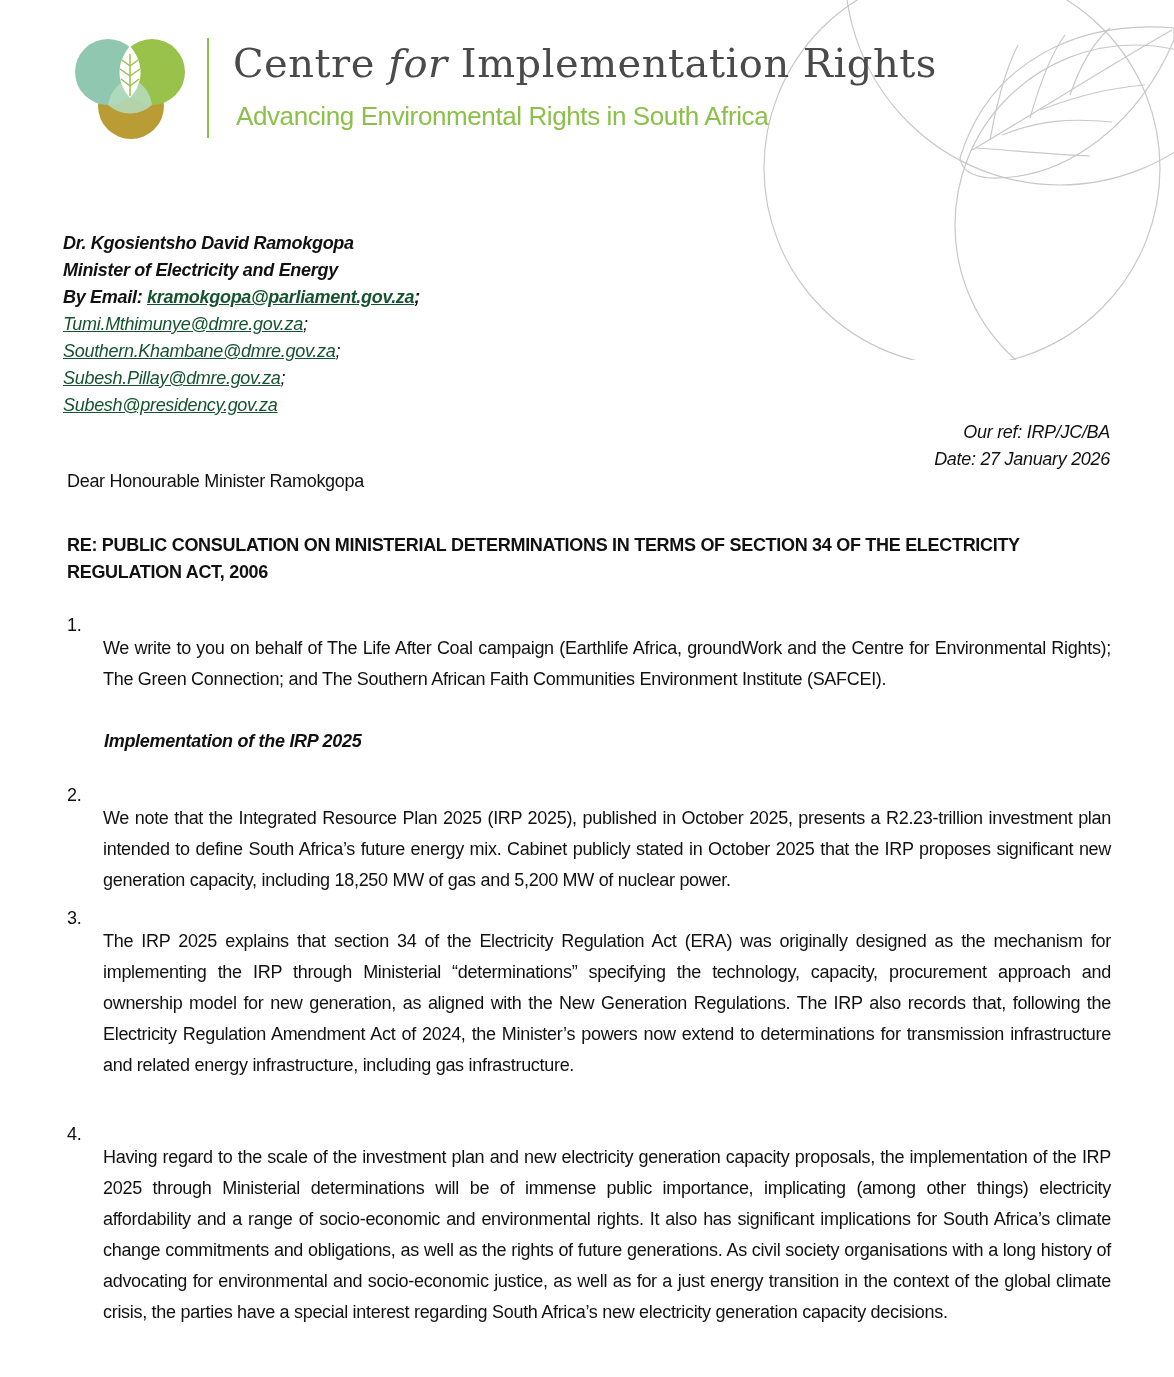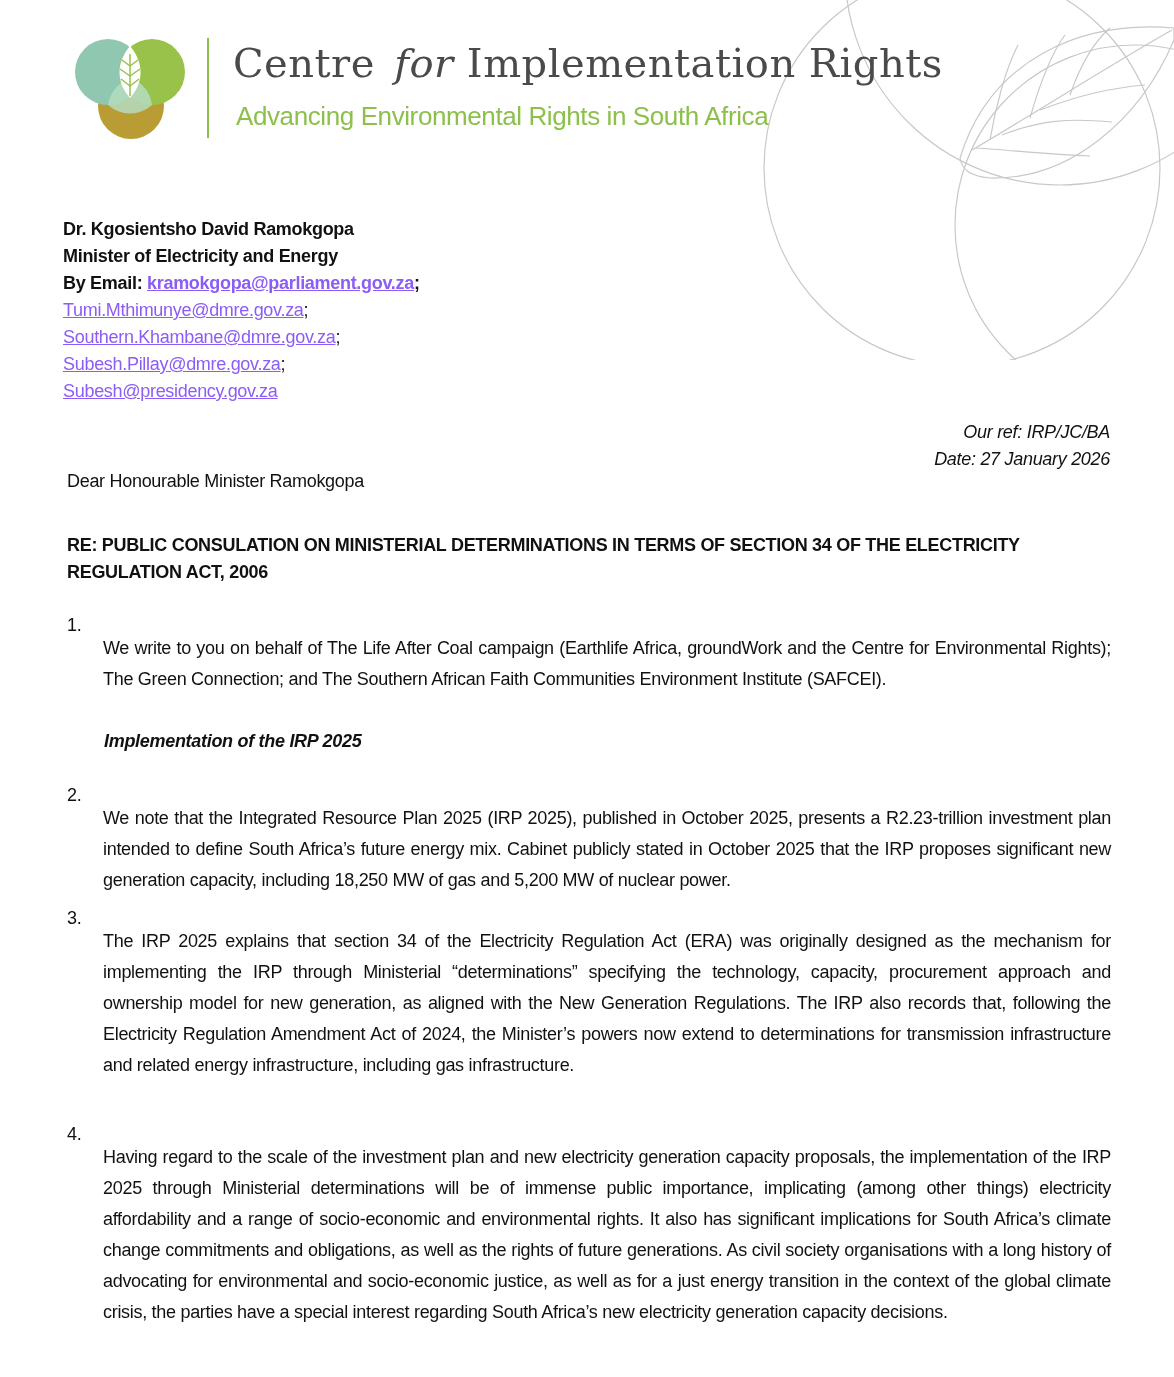--- a/index.html
+++ b/index.html
@@ -3,27 +3,27 @@
 <meta charset="utf-8">
 <style>
   html, body { margin: 0; padding: 0; background: #ffffff; }
   body { width: 1174px; height: 1377px; position: relative; overflow: hidden;
          font-family: "Liberation Sans", sans-serif; color: #111; }
   .watermark { position: absolute; left: 740px; top: 0; width: 434px; height: 360px; }
   .logo { position: absolute; left: 74px; top: 36px; width: 114px; height: 104px; }
   .logo-divider { position: absolute; left: 207px; top: 38px; width: 2px; height: 100px; background: #8cc04a; }
   .org-name { position: absolute; left: 233px; top: 40px; font-family: "DejaVu Serif", serif;
               font-size: 40px; color: #4a4a4a; letter-spacing: 0.5px; white-space: nowrap; }
-  .org-name em { font-style: italic; margin-left: 6px; }
+  .org-name em { font-style: italic; }
   .tagline { position: absolute; left: 236px; top: 101px; font-family: Liberation Sans, sans-serif;
              font-size: 26px; color: #8cc04a; letter-spacing: -0.4px; white-space: nowrap; }
   .txt { font-size: 18px; line-height: 27px; letter-spacing: -0.3px; }
-  .addr { position: absolute; left: 63px; top: 216px; }
+  .addr { position: absolute; left: 63px; top: 230px; font-style: italic; }
   .addr .b { font-weight: bold; }
-  .addr a { color: #8b5cf6; text-decoration: underline; }
+  .addr a { color: #14532d; text-decoration: underline; }
   .addr a.bold { font-weight: bold; }
   .refblock { position: absolute; right: 64px; top: 419px; text-align: right; font-style: italic; }
   .salutation { position: absolute; left: 67px; top: 468px; }
   .subject { position: absolute; left: 67px; top: 532px; width: 1045px; font-weight: bold; }
   .para { position: absolute; left: 67px; width: 1044px; }
   .para .num { position: absolute; left: 0; top: 0; }
   .para .body { margin-left: 36px; text-align: justify; line-height: 31px; margin-top: 21px; }
   .heading { position: absolute; left: 67px; top: 728px; font-weight: bold; font-style: italic; margin-left: 37px; }
 </style>
 </head>

